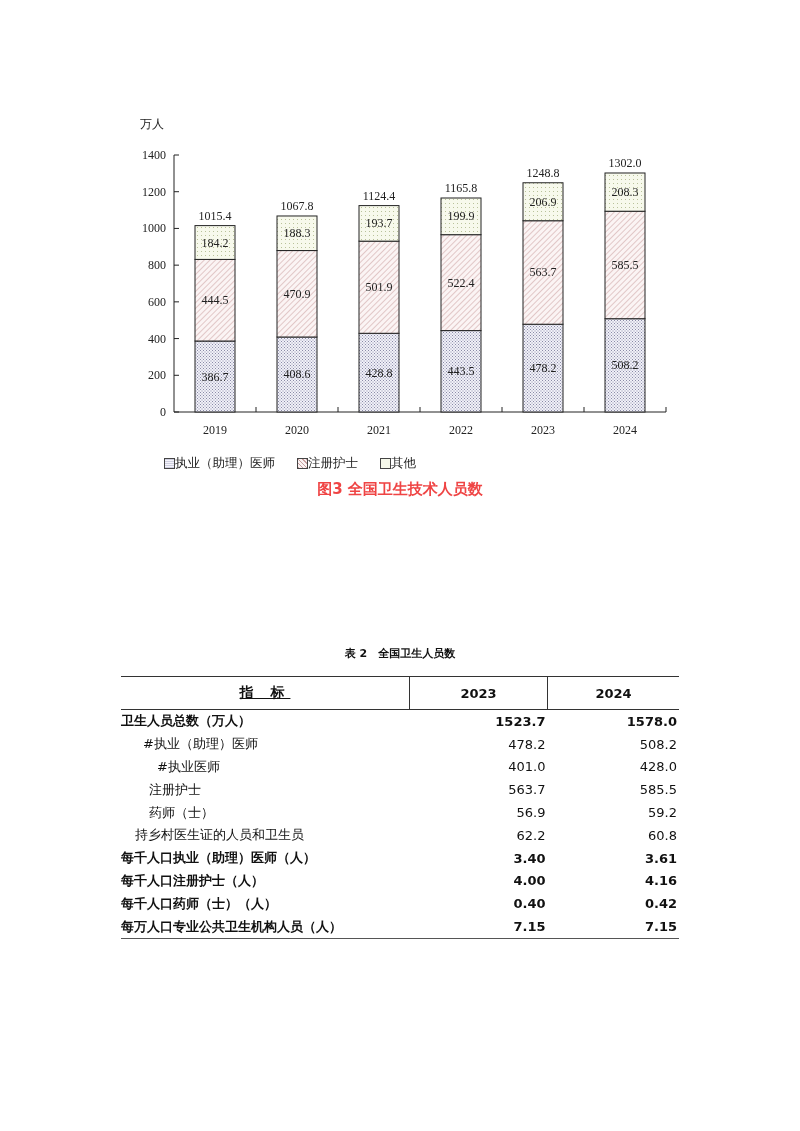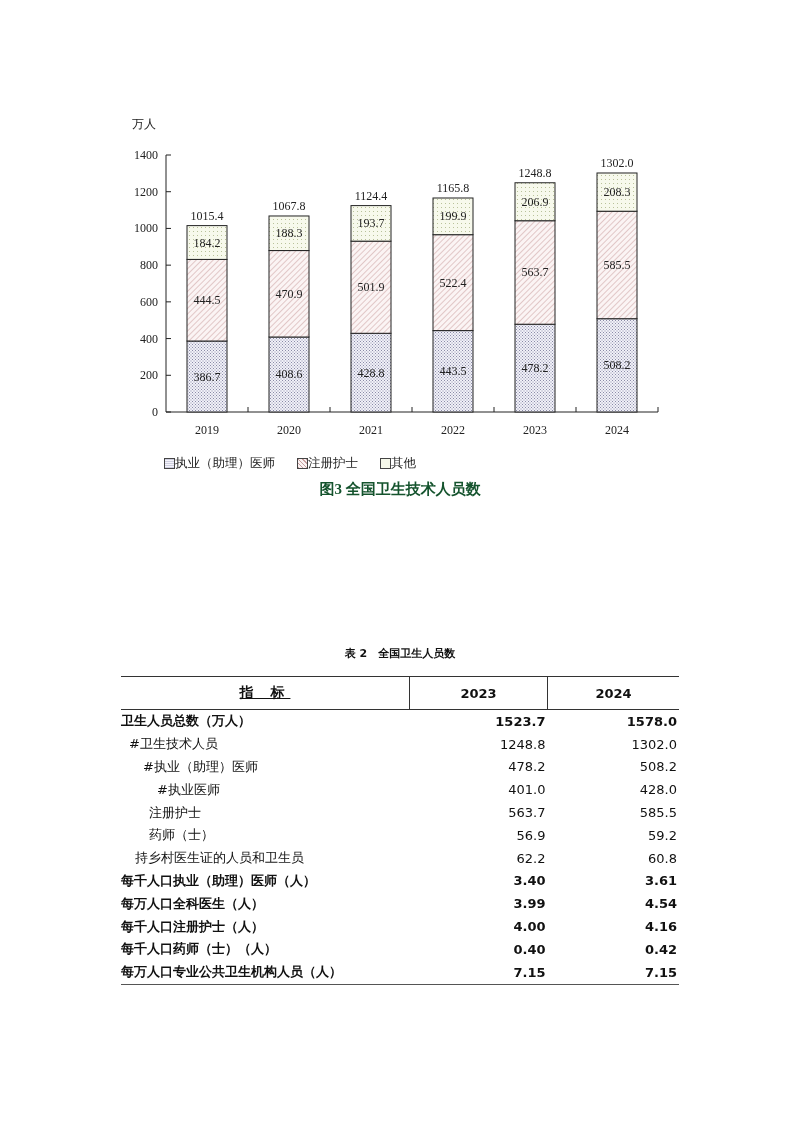--- a/index.html
+++ b/index.html
@@ -1,30 +1,30 @@
 <!DOCTYPE html>
 <html><head>
 <meta charset="utf-8">
 <style>
   html, body { margin:0; padding:0; background:#ffffff; }
   body { width:800px; height:1131px; position:relative; overflow:hidden;
          font-family:"DejaVu Sans","Liberation Sans",sans-serif; color:#111; }
-  .chart-wrap { position:absolute; left:108px; top:110px; width:560px; height:400px; }
+  .chart-wrap { position:absolute; left:116px; top:110px; width:560px; height:400px; }
   .chart-wrap svg { position:absolute; left:0; top:0; }
   .svgtext { font-family:"Liberation Serif","DejaVu Serif",serif; font-size:12px; fill:#222; }
   .unit { font-family:"DejaVu Sans",sans-serif; font-size:12px; fill:#222; }
   .legend { position:absolute; left:164px; top:455px; width:420px; font-size:12.5px; color:#222;
             display:flex; gap:22px; }
   .legend .item { display:flex; align-items:center; }
   .legend .sw { width:9px; height:9px; border:1px solid #444; display:inline-block; }
   .sw.doc { background:repeating-linear-gradient(0deg,#cfcfe0 0 1px,#f4f4fa 1px 2px); }
   .sw.nurse { background:repeating-linear-gradient(45deg,#c9a0a0 0 1px,#fbf3f3 1px 3px); }
   .sw.other { background:#f6f8ea; }
   .chart-caption { position:absolute; left:120px; top:480px; width:560px; text-align:center;
-                   font-size:15px; font-weight:bold; color:#14532d;font-family:Liberation Serif, serif; }
+                   font-size:15px; font-weight:bold; color:#ef4444; }
   .table-title { position:absolute; left:120px; top:646px; width:560px; text-align:center;
                  font-size:11px; font-weight:bold; }
   table.t2 { position:absolute; left:121px; top:676px; width:558px; border-collapse:collapse;
              font-size:13px; }
   table.t2 th { height:30px; font-weight:bold; border-top:1.5px solid #333; border-bottom:1.5px solid #333; }
   table.t2 th.c0 { border-right:1px solid #333; width:286px; font-size:14px; letter-spacing:6px;text-decoration:underline; }
   table.t2 th.c1 { border-right:1px solid #333; width:135px; }
   table.t2 td { height:22.8px; padding:0; }
   table.t2 td.num { text-align:right; padding-right:2px; }
   table.t2 tr.bold td { font-weight:bold; }
@@ -155,25 +155,20 @@
       <th>2024</th>
     </tr>
   </thead>
   <tbody id="tbody">
       <tr class="bold">
         <td style="padding-left: 0px;">卫生人员总数（万人）</td>
         <td class="num">1523.7</td>
         <td class="num">1578.0</td>
       </tr>
       <tr>
-        <td style="padding-left: 8px;">#卫生技术人员</td>
-        <td class="num">1248.8</td>
-        <td class="num">1302.0</td>
-      </tr>
-      <tr>
         <td style="padding-left: 22px;">#执业（助理）医师</td>
         <td class="num">478.2</td>
         <td class="num">508.2</td>
       </tr>
       <tr>
         <td style="padding-left: 36px;">#执业医师</td>
         <td class="num">401.0</td>
         <td class="num">428.0</td>
       </tr>
       <tr>
@@ -188,25 +183,20 @@
       </tr>
       <tr>
         <td style="padding-left: 14px;">持乡村医生证的人员和卫生员</td>
         <td class="num">62.2</td>
         <td class="num">60.8</td>
       </tr>
       <tr class="bold">
         <td style="padding-left: 0px;">每千人口执业（助理）医师（人）</td>
         <td class="num">3.40</td>
         <td class="num">3.61</td>
-      </tr>
-      <tr class="bold">
-        <td style="padding-left: 0px;">每万人口全科医生（人）</td>
-        <td class="num">3.99</td>
-        <td class="num">4.54</td>
       </tr>
       <tr class="bold">
         <td style="padding-left: 0px;">每千人口注册护士（人）</td>
         <td class="num">4.00</td>
         <td class="num">4.16</td>
       </tr>
       <tr class="bold">
         <td style="padding-left: 0px;">每千人口药师（士）（人）</td>
         <td class="num">0.40</td>
         <td class="num">0.42</td>

